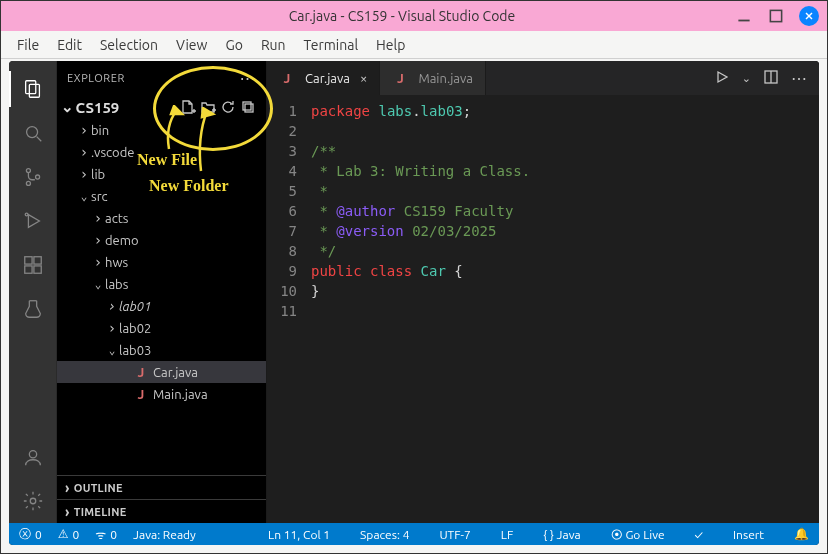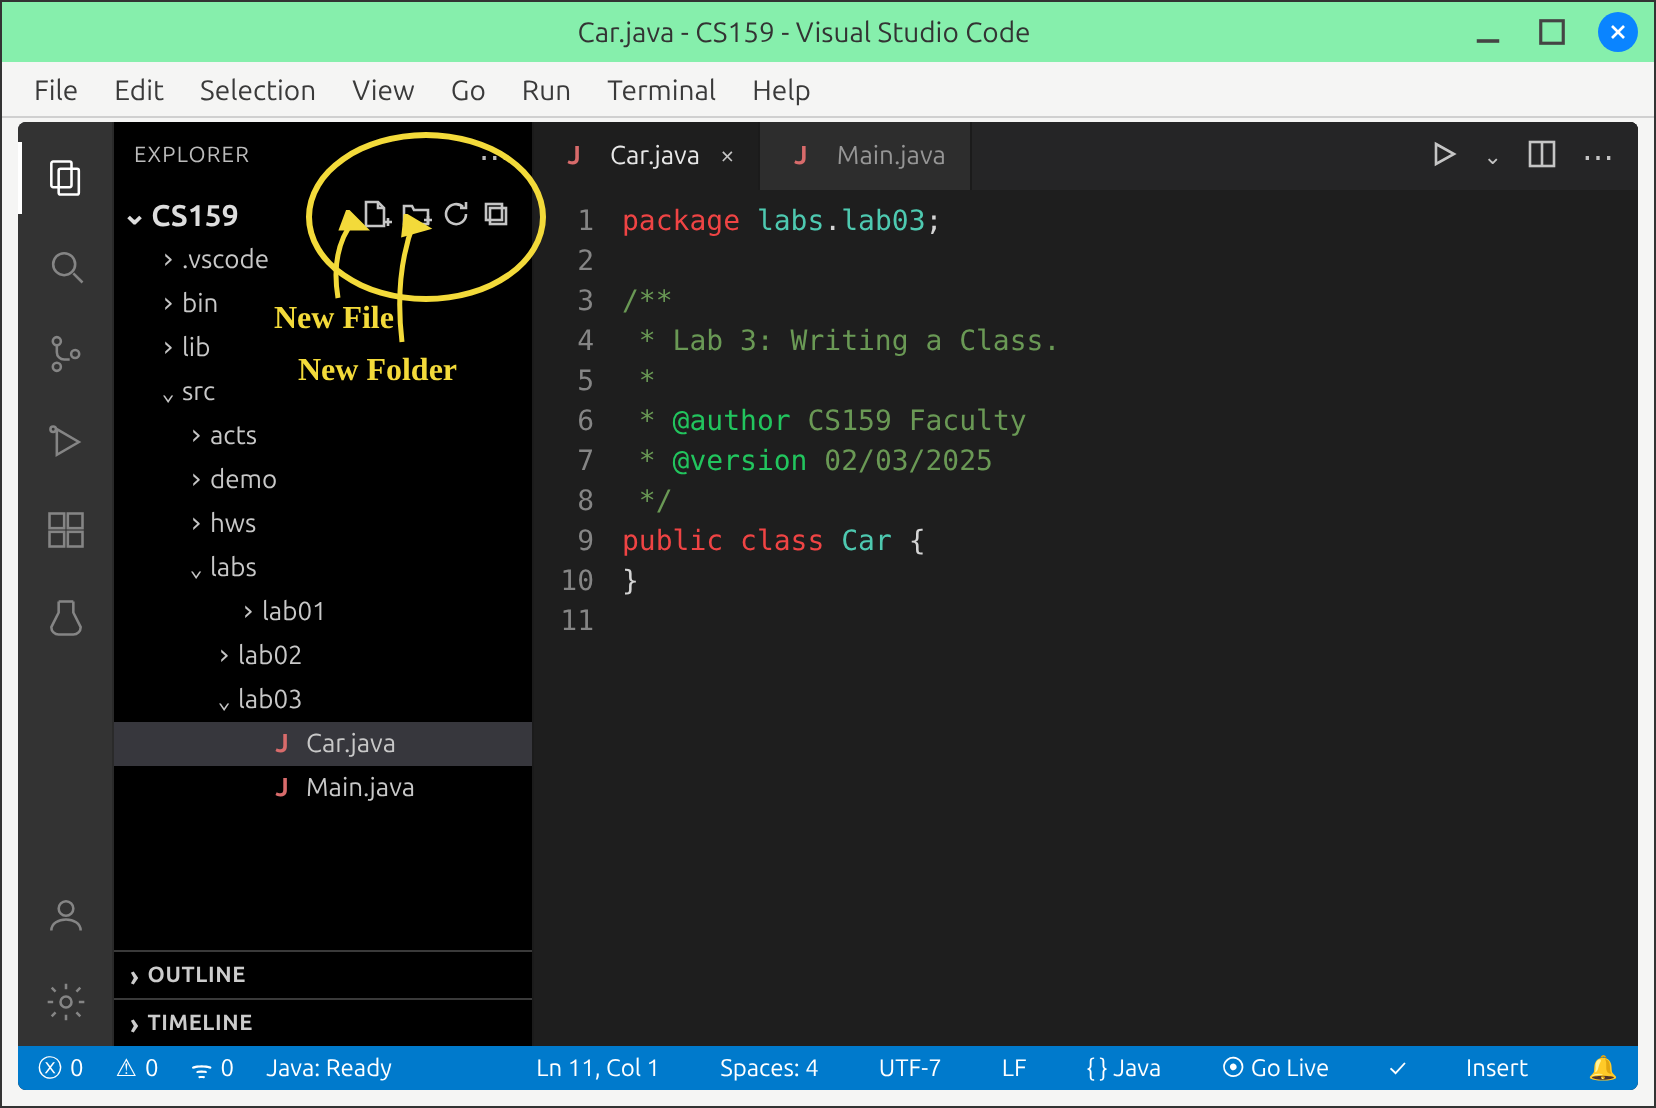--- a/index.html
+++ b/index.html
@@ -8,21 +8,21 @@
   font-family: "Segoe UI", Ubuntu, sans-serif;
   font-size: 13px;
   background: #f5f5f4;
   position: relative;
   overflow: hidden;
   border: 1px solid #333;
 }
 
 .titlebar {
   height: 30px; display: flex; align-items: center;
-  background: #86efac; color: #333;
+  background: #f9a8d4; color: #333;
   padding: 0 8px; justify-content: space-between;
 }
 .titlebar .title { flex: 1; text-align: center; font-size: 14px; }
 .titlebar .controls { display: flex; gap: 14px; align-items: center; }
 .win-btn { width: 18px; height: 18px; display: inline-flex; align-items: center; justify-content: center; color: #444; }
 .win-close { width: 20px; height: 20px; background: #0a84ff; border-radius: 50%; color: #fff; display: flex; align-items: center; justify-content: center; }
 
 .menubar {
   height: 28px; display: flex; align-items: center; gap: 2px;
   padding: 0 8px; font-size: 14px; color: #3a3a3a;
@@ -93,21 +93,21 @@
 .tab-actions { display: flex; align-items: center; gap: 12px; padding: 0 12px; color: #c5c5c5; }
 .tab-actions svg { width: 16px; height: 16px; stroke: currentColor; fill: none; stroke-width: 1.3; }
 .code-area { flex: 1; display: flex; font-family: "Consolas","Menlo",monospace; font-size: 14px; line-height: 20px; }
 .gutter {
   width: 40px; text-align: right; padding: 6px 10px 0 0; color: #858585; user-select: none;
 }
 .code { padding: 6px 0 0 4px; color: #d4d4d4; white-space: pre; flex: 1; position: relative; }
 .tok-kw { color: #ef4444; }
 .tok-id { color: #4ec9b0; }
 .tok-comm { color: #6a9955; }
-.tok-tag { color: #22c55e; }
+.tok-tag { color: #8b5cf6; }
 .tok-pun { color: #d4d4d4; }
 .statusbar {
   height: 22px; background: #007acc; color: #fff; display: flex; align-items: center;
   font-size: 12px; padding: 0 10px; gap: 16px;
 }
 .statusbar .right { margin-left: auto; display: flex; gap: 30px; align-items: center; }
 .statusbar .item { display: inline-flex; gap: 4px; align-items: center; }
 
 .anno { position: absolute; pointer-events: none; z-index: 50; }
 .circle {
@@ -247,25 +247,25 @@
         <span class="icon-btn">
           <svg viewBox="0 0 16 16">
               <rect x="3" y="3" width="8" height="8"></rect>
               <rect x="5" y="5" width="8" height="8"></rect>
             </svg>
         </span>
       </div>
       <div class="tree" id="tree" style="flex:1; overflow:hidden">
           <div class="tree-item" style="padding-left: 20px;">
             <span class="chev right"></span>
+            <span class="label">bin</span>
+          </div>
+          <div class="tree-item" style="padding-left: 20px;">
+            <span class="chev right"></span>
             <span class="label">.vscode</span>
-          </div>
-          <div class="tree-item" style="padding-left: 20px;">
-            <span class="chev right"></span>
-            <span class="label">bin</span>
           </div>
           <div class="tree-item" style="padding-left: 20px;">
             <span class="chev right"></span>
             <span class="label">lib</span>
           </div>
           <div class="tree-item" style="padding-left: 20px;">
             <span class="chev down"></span>
             <span class="label">src</span>
           </div>
           <div class="tree-item" style="padding-left: 34px;">
@@ -277,21 +277,21 @@
             <span class="label">demo</span>
           </div>
           <div class="tree-item" style="padding-left: 34px;">
             <span class="chev right"></span>
             <span class="label">hws</span>
           </div>
           <div class="tree-item" style="padding-left: 34px;">
             <span class="chev down"></span>
             <span class="label">labs</span>
           </div>
-          <div class="tree-item" style="padding-left: 60px;">
+          <div class="tree-item" style="padding-left: 48px; font-style: italic;">
             <span class="chev right"></span>
             <span class="label">lab01</span>
           </div>
           <div class="tree-item" style="padding-left: 48px;">
             <span class="chev right"></span>
             <span class="label">lab02</span>
           </div>
           <div class="tree-item" style="padding-left: 48px;">
             <span class="chev down"></span>
             <span class="label">lab03</span>

